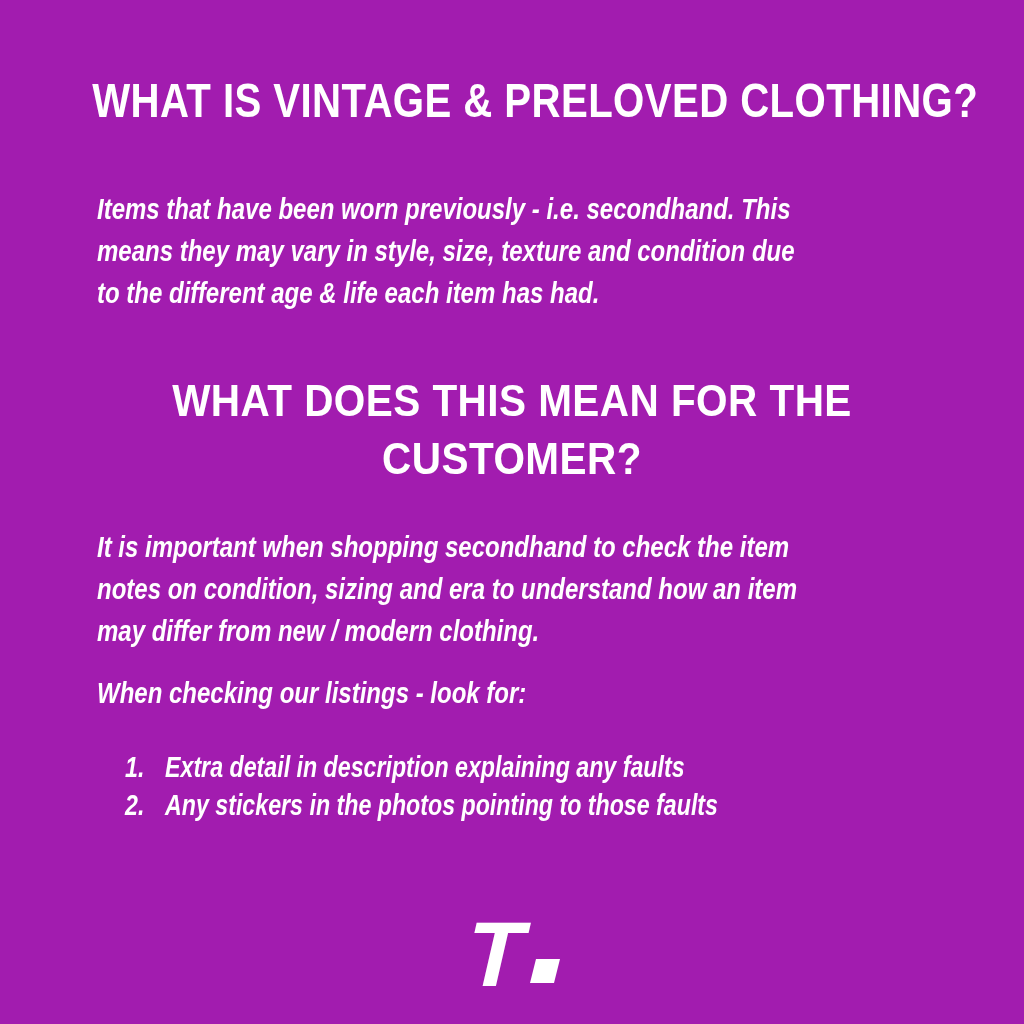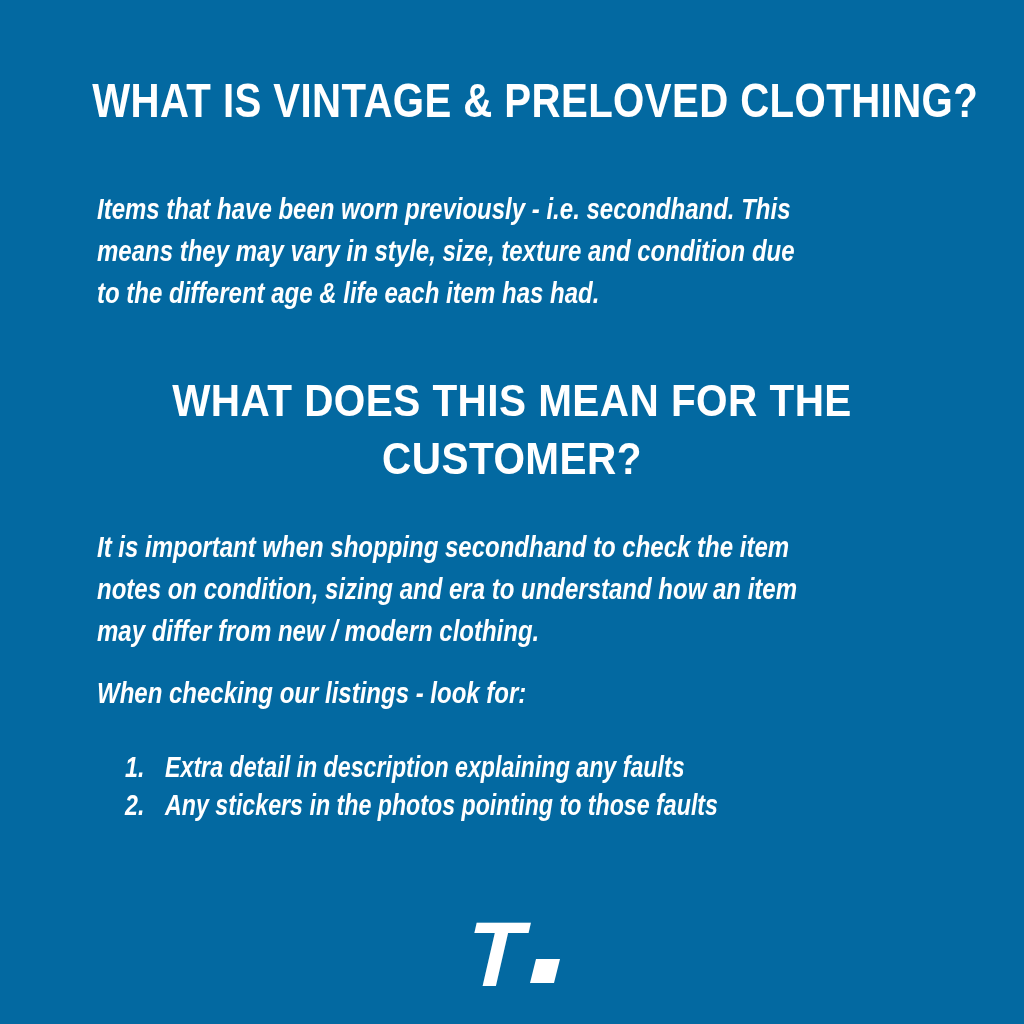--- a/index.html
+++ b/index.html
@@ -3,21 +3,21 @@
 <meta charset="utf-8">
 <style>
   html, body { margin: 0; padding: 0; }
   body {
     width: 1024px; height: 1024px;
     background: #000000;
     overflow: hidden;
     position: relative;
     font-family: "Liberation Sans", sans-serif;
   }
-  .poster { position: absolute; inset: 0; background: #0369a1; }
+  .poster { position: absolute; inset: 0; background: #a21caf; }
 
   .title {
     position: absolute; left: 0; top: 74px; width: 1024px;
     margin: 0; text-align: center;
     color: #ffffff; font-weight: bold; font-size: 49px; line-height: 1.1;
     letter-spacing: 0.5px; white-space: nowrap;
     transform: scaleX(0.82); transform-origin: 50% 0;
   }
 
   .heading2 {

